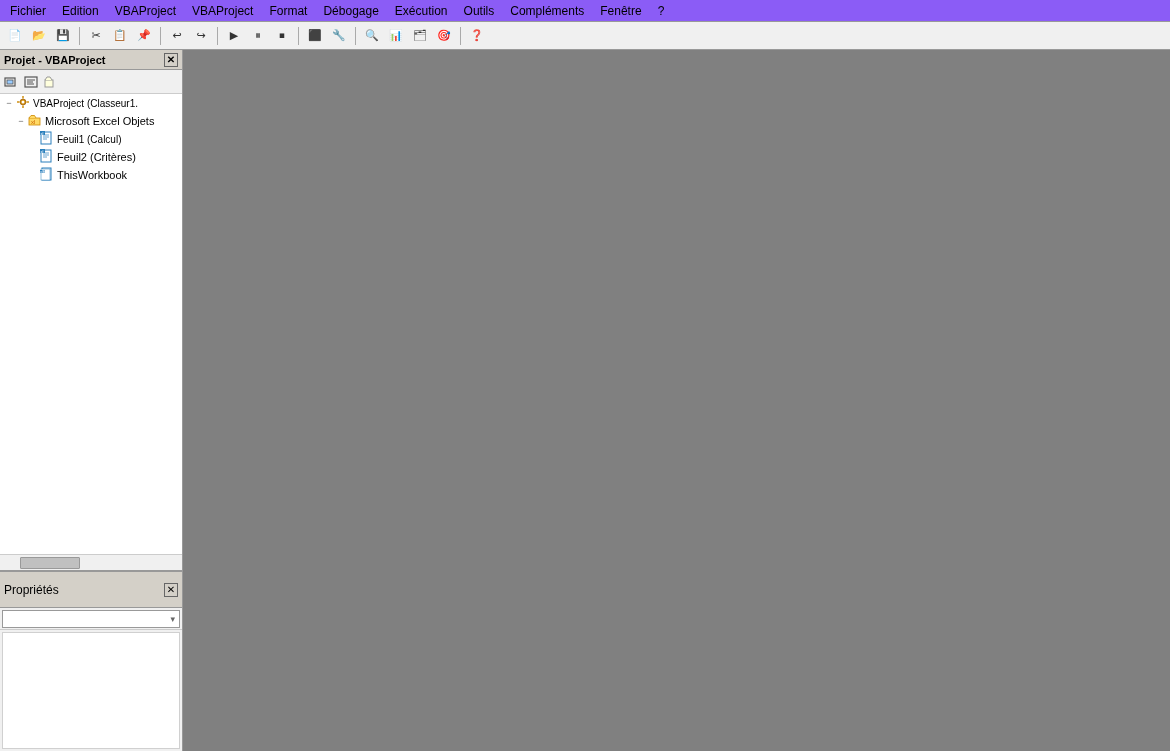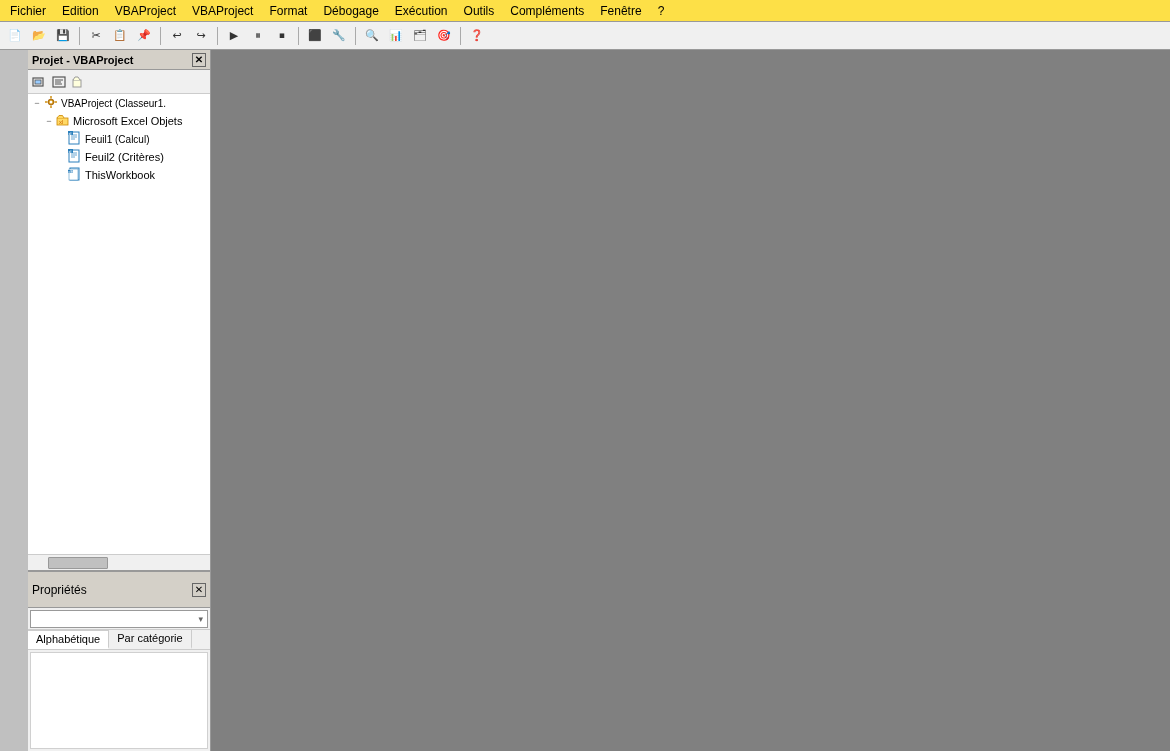--- a/index.html
+++ b/index.html
@@ -8,21 +8,21 @@
       height: 751px;
       background: #c0c0c0;
       font-family: 'Segoe UI', Tahoma, Geneva, Verdana, sans-serif;
       font-size: 12px;
       overflow: hidden;
       user-select: none;
     }
 
     
     #menubar {
-      background: #fde047;
+      background: #8b5cf6;
       border-bottom: 1px solid #999;
       display: flex;
       align-items: center;
       height: 22px;
       padding: 0 2px;
     }
     .menu-item {
       padding: 2px 8px;
       cursor: pointer;
       font-size: 12px;
@@ -65,21 +65,20 @@
     }
 
     
     #left-panel {
       width: 183px;
       min-width: 183px;
       display: flex;
       flex-direction: column;
       background: #f0f0f0;
       border-right: 1px solid #999;
-      margin-left: 28px;
     }
 
     
     #project-panel {
       flex: 1;
       display: flex;
       flex-direction: column;
       border-bottom: 1px solid #999;
       min-height: 0;
     }
@@ -403,24 +402,20 @@
       <div class="props-header">
         <span>Propriétés</span>
         <div class="panel-close-btn">✕</div>
       </div>
       <div class="props-dropdown-row">
         <div class="props-dropdown">
           <span></span>
           <span class="props-dropdown-arrow">▾</span>
         </div>
       </div>
-      <div class="props-tabs">
-        <div class="props-tab active">Alphabétique</div>
-        <div class="props-tab">Par catégorie</div>
-      </div>
       <div class="props-content"></div>
     </div>
 
   </div>
 
   <div id="right-area">
     
   </div>
 
 </div>

